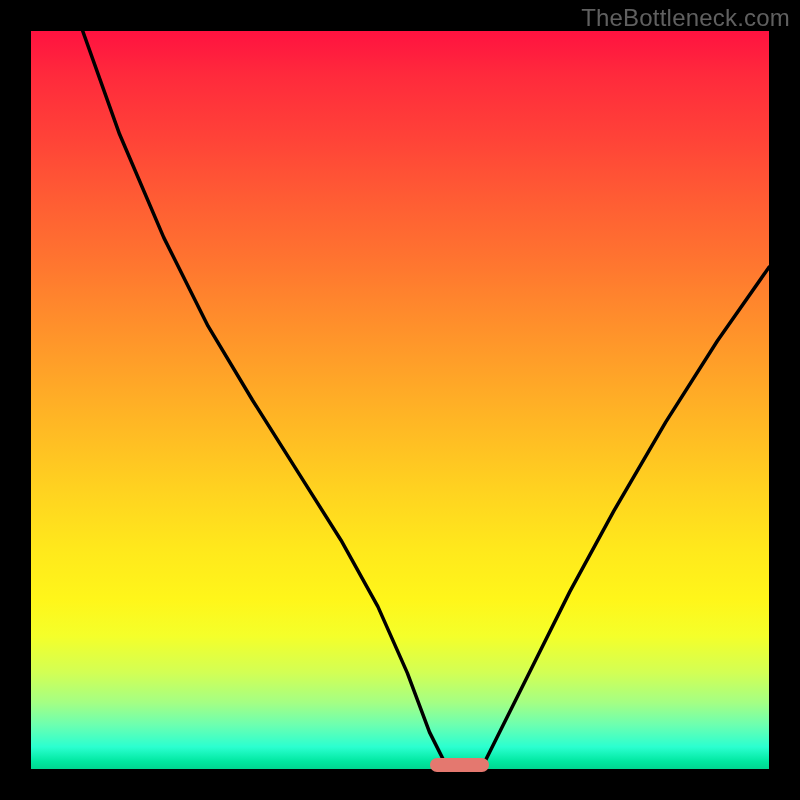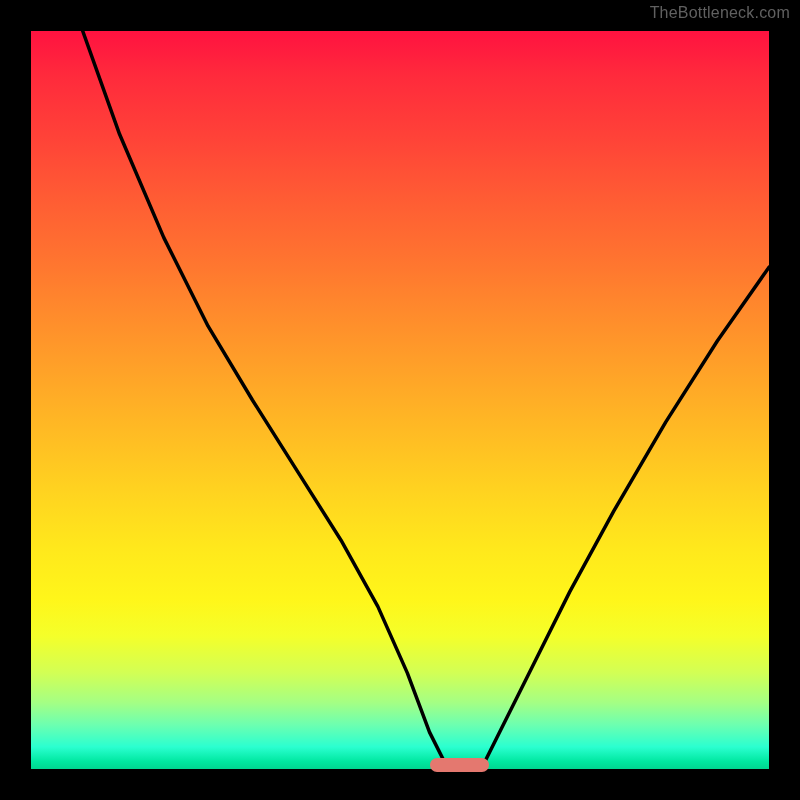--- a/index.html
+++ b/index.html
@@ -15,21 +15,21 @@
     position: relative;
     width: 800px;
     height: 800px;
     background: #000;
   }
   .watermark {
     position: absolute;
     top: 4px;
     right: 10px;
     color: #606060;
-    font-size: 16px;
+    font-size: 24px;
     font-weight: 500;
     letter-spacing: 0.2px;
   }
   .plot-area {
     position: absolute;
     left: 31px;
     top: 31px;
     width: 738px;
     height: 738px;
     

